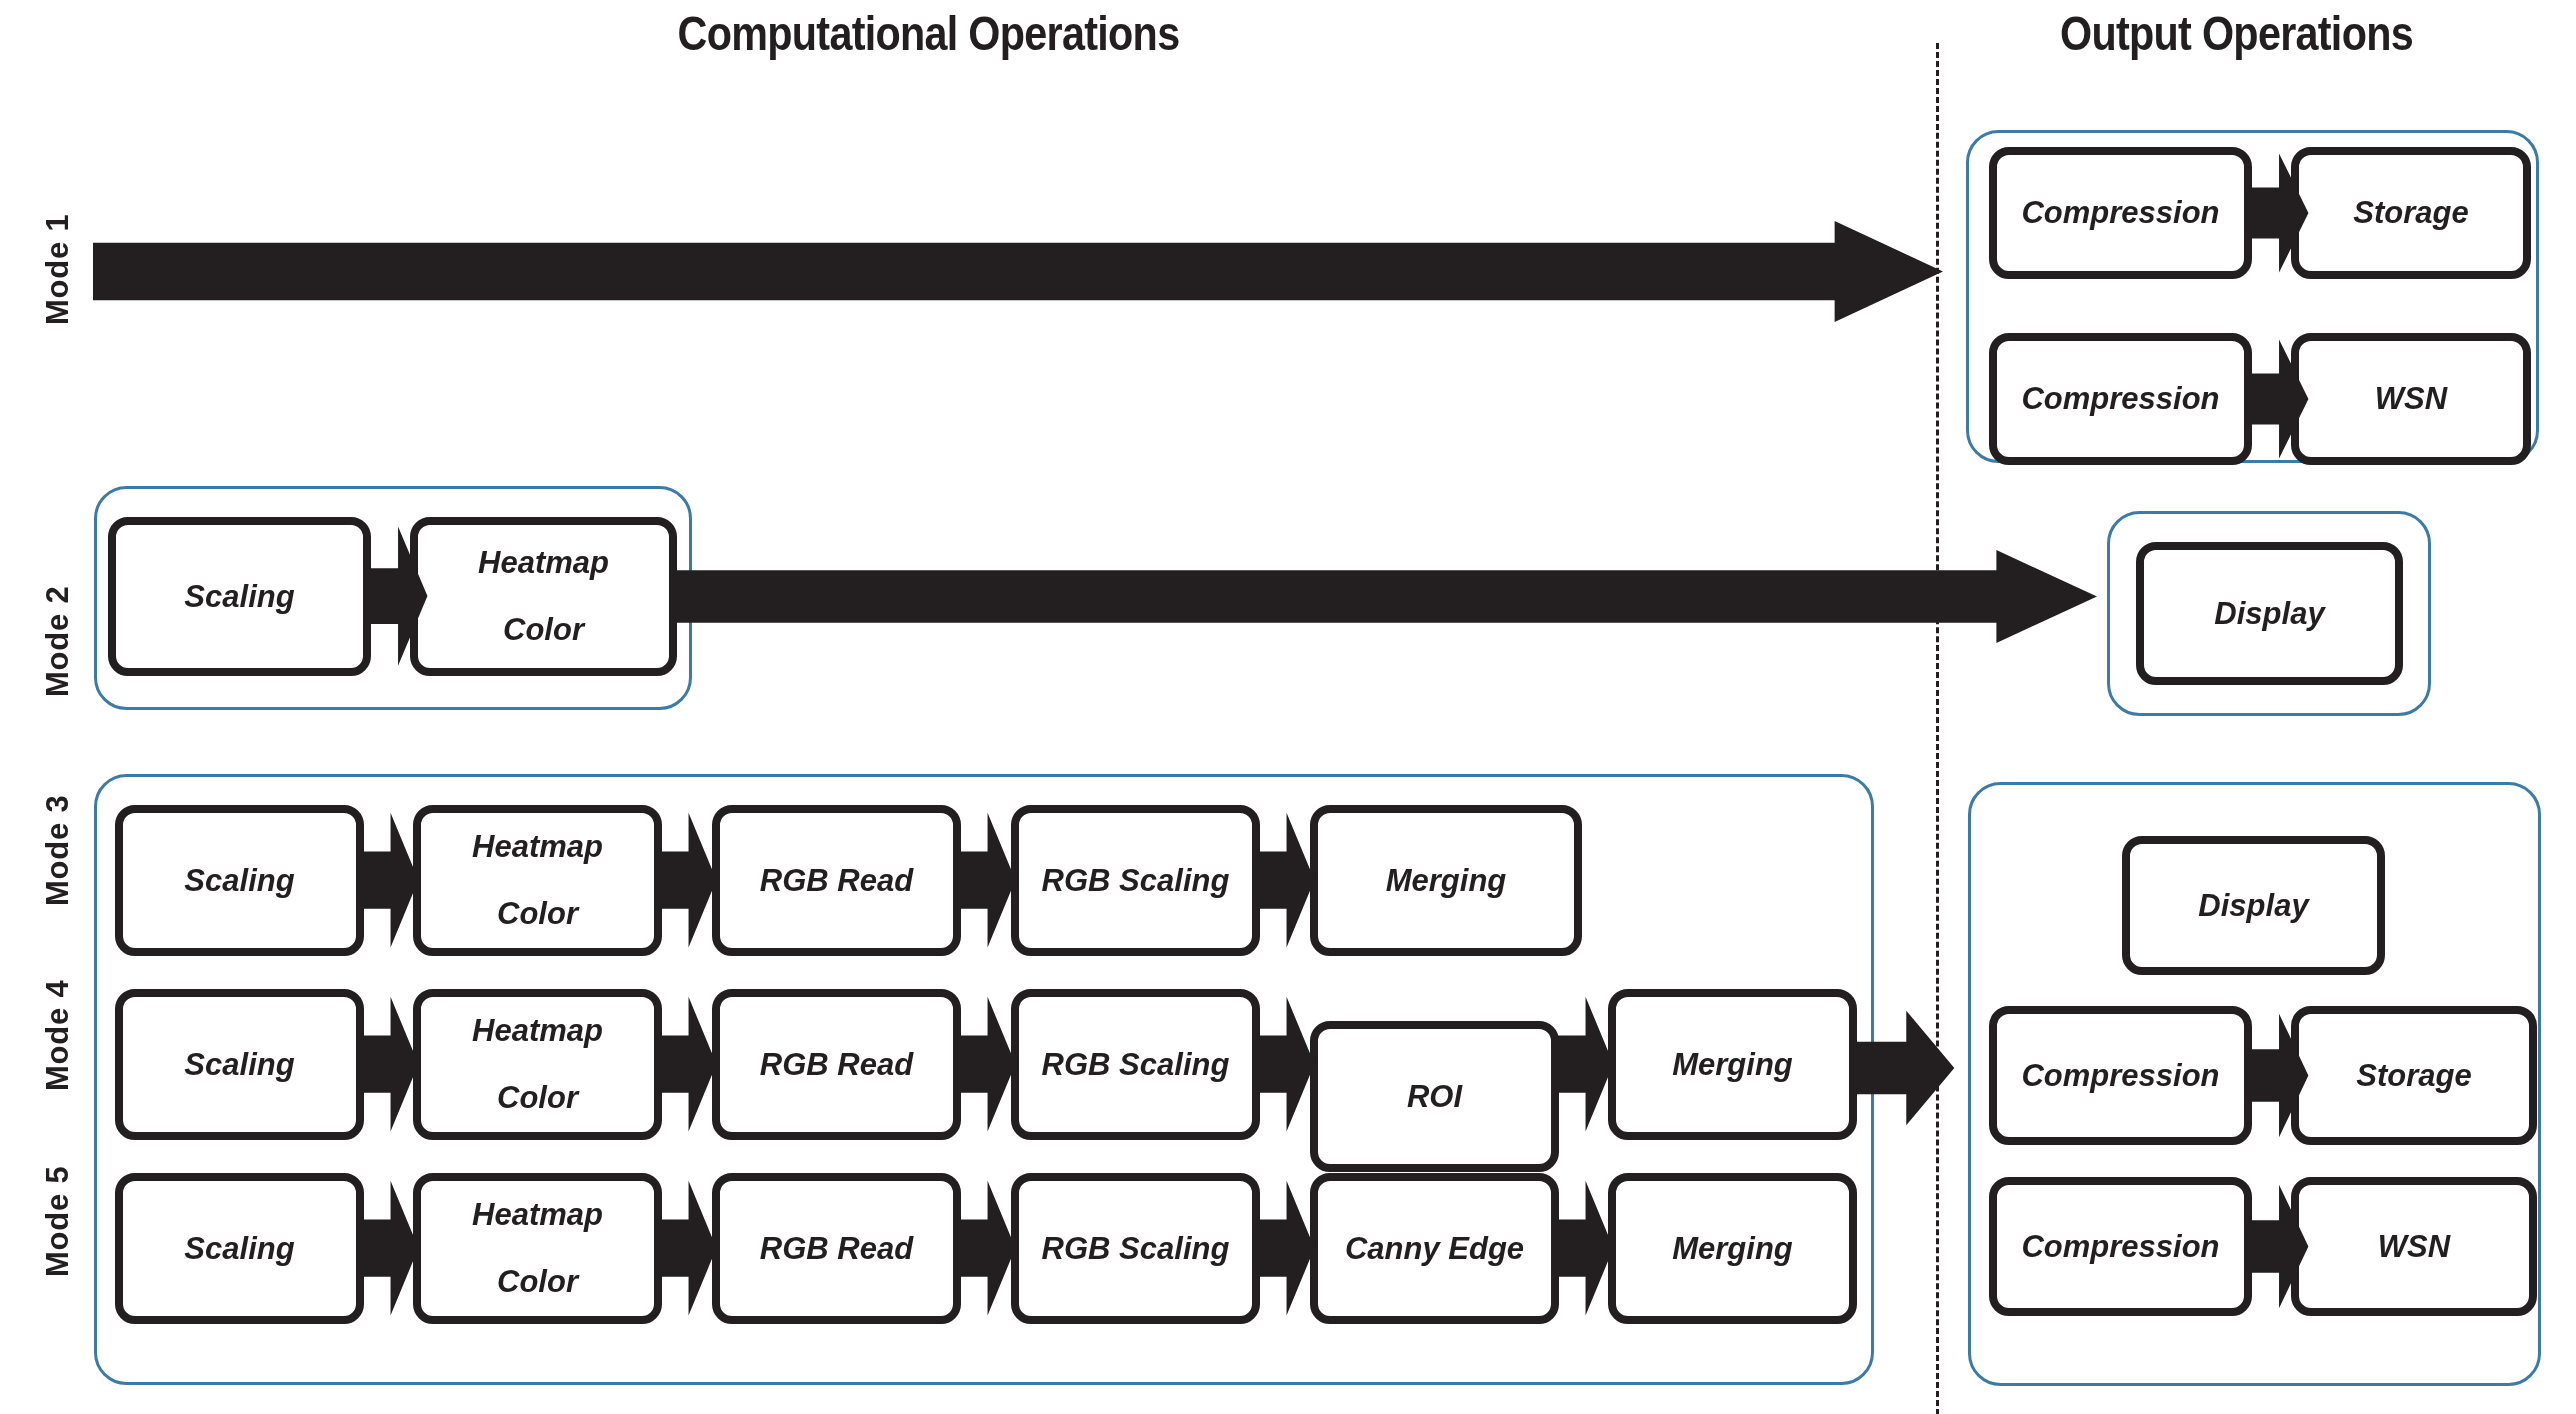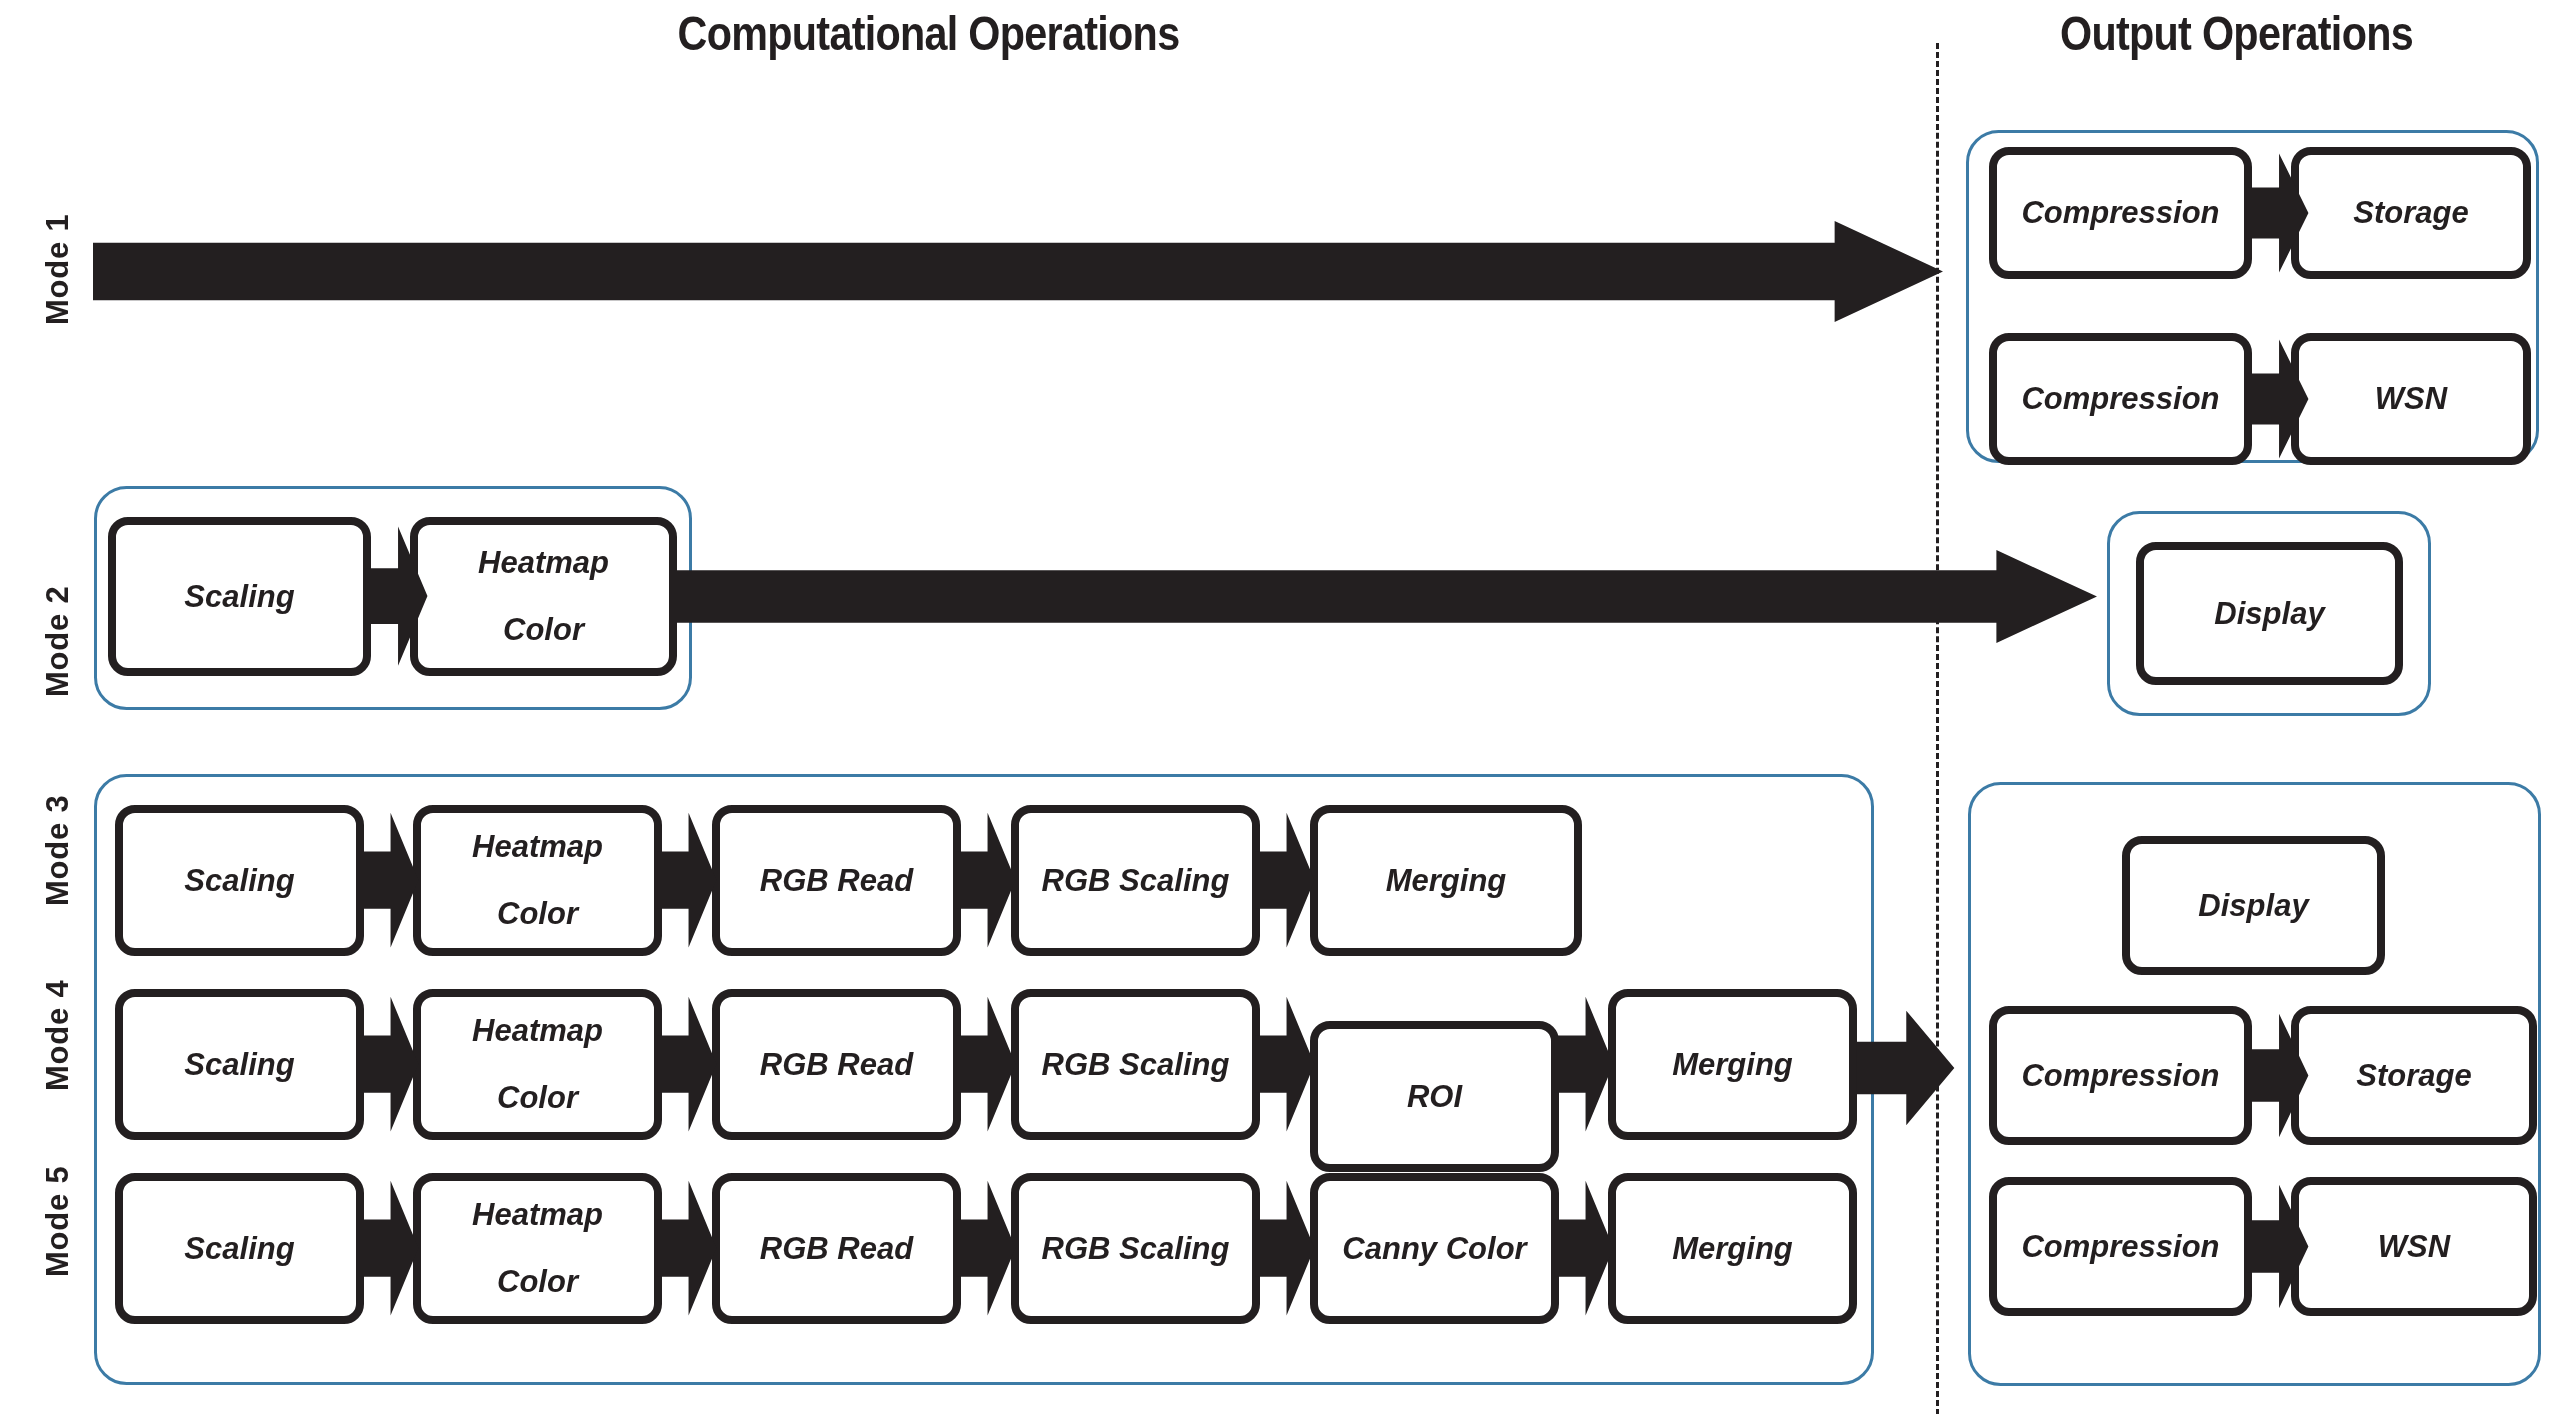--- a/index.html
+++ b/index.html
@@ -266,21 +266,21 @@
   <svg class="chev" style="left:955px; top:1173px; width:62px; height:151px;" viewBox="0 0 80 195">
     <polygon points="2,60 42,60 42,10 78,97 42,184 42,134 2,134" fill="#231f20"></polygon>
   </svg>
   <div class="pbox" style="left:1011px; top:1173px; width:249px; height:151px;">
     <span>RGB Scaling</span>
   </div>
   <svg class="chev" style="left:1254px; top:1173px; width:62px; height:151px;" viewBox="0 0 80 195">
     <polygon points="2,60 42,60 42,10 78,97 42,184 42,134 2,134" fill="#231f20"></polygon>
   </svg>
   <div class="pbox" style="left:1310px; top:1173px; width:249px; height:151px;">
-    <span>Canny Color</span>
+    <span>Canny Edge</span>
   </div>
   <svg class="chev" style="left:1553px; top:1173px; width:62px; height:151px;" viewBox="0 0 80 195">
     <polygon points="2,60 42,60 42,10 78,97 42,184 42,134 2,134" fill="#231f20"></polygon>
   </svg>
   <div class="pbox" style="left:1608px; top:1173px; width:249px; height:151px;">
     <span>Merging</span>
   </div>
 
   <div class="group-box" style="left:1968px; top:782px; width:573px; height:604px;"></div>
 

